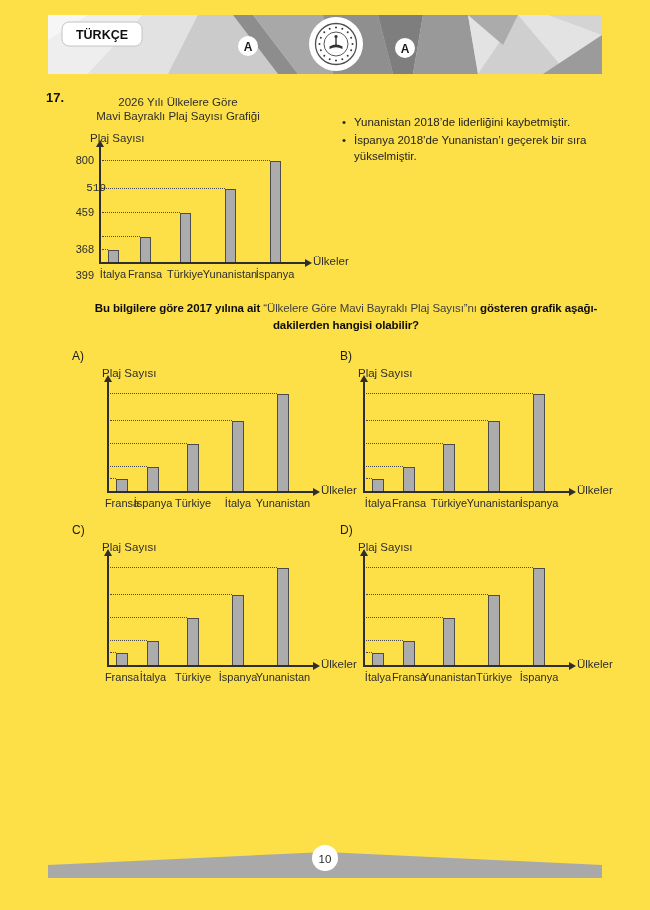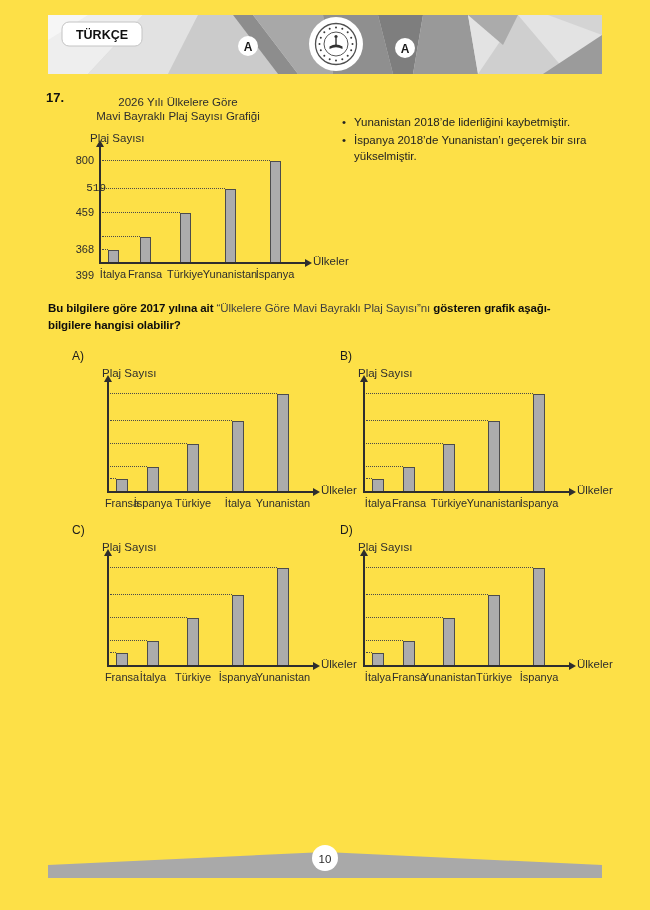--- a/index.html
+++ b/index.html
@@ -13,21 +13,21 @@
   .chart-title{left:72px;top:95px;width:212px;text-align:center;font-size:11.5px;
                line-height:14px;white-space:pre-line;color:#2d2d2d;}
 
   .bullets{left:340px;top:114px;width:298px;list-style:none;margin:0;padding:0;
            font-size:11.5px;line-height:16px;color:#222;}
   .bullets li{position:relative;padding-left:14px;margin-bottom:2px;}
   .bullets li::before{content:"•";position:absolute;left:2px;top:0;color:#222;}
   .bullets li span{white-space:pre-line;}
 
   .prompt{left:48px;top:300px;width:596px;font-size:11.5px;font-weight:bold;
-          line-height:17px;color:#0d0d0d;letter-spacing:-0.1px;}
+          line-height:17px;color:#0d0d0d;letter-spacing:-0.1px;text-align:center;}
   .prompt .quote{font-weight:normal;color:#3f3f3f;}
 
   .chart{width:302px;height:165px;}
   #chart-main{left:48px;top:128px;height:160px;}
   #chart-A{left:48px;top:348px;}
   #chart-B{left:335px;top:348px;}
   #chart-C{left:48px;top:522px;}
   #chart-D{left:335px;top:522px;}
 
   .opt-letter{position:absolute;font-size:12px;color:#1c1c1c;}
@@ -148,21 +148,21 @@
     </div>
 
   <ul class="abs bullets">
     <li><span>Yunanistan 2018’de liderliğini kaybetmiştir.</span></li>
     <li><span>İspanya 2018’de Yunanistan’ı geçerek bir sıra
 yükselmiştir.</span></li>
   </ul>
 
   <div class="abs prompt">
     <span>Bu bilgilere göre 2017 yılına ait </span><span class="quote">“Ülkelere Göre Mavi Bayraklı Plaj Sayısı”nı</span><span> gösteren grafik aşağı-</span><br>
-    <span>bilgilere hangisi olabilir?</span>
+    <span>dakilerden hangisi olabilir?</span>
   </div>
 
   <div id="chart-A" class="abs chart opt-left">
     <span class="opt-letter">A)</span>
   <div class="ch-ylabel" style="left: 54px; top: 19px;">Plaj Sayısı</div>
       <div class="ch-grid" style="left: 62px; top: 130px; width: 6px;"></div>
       <div class="ch-grid" style="left: 62px; top: 118px; width: 37px;"></div>
       <div class="ch-grid" style="left: 62px; top: 95px; width: 77px;"></div>
       <div class="ch-grid" style="left: 62px; top: 72px; width: 122px;"></div>
       <div class="ch-grid" style="left: 62px; top: 45px; width: 167px;"></div>

